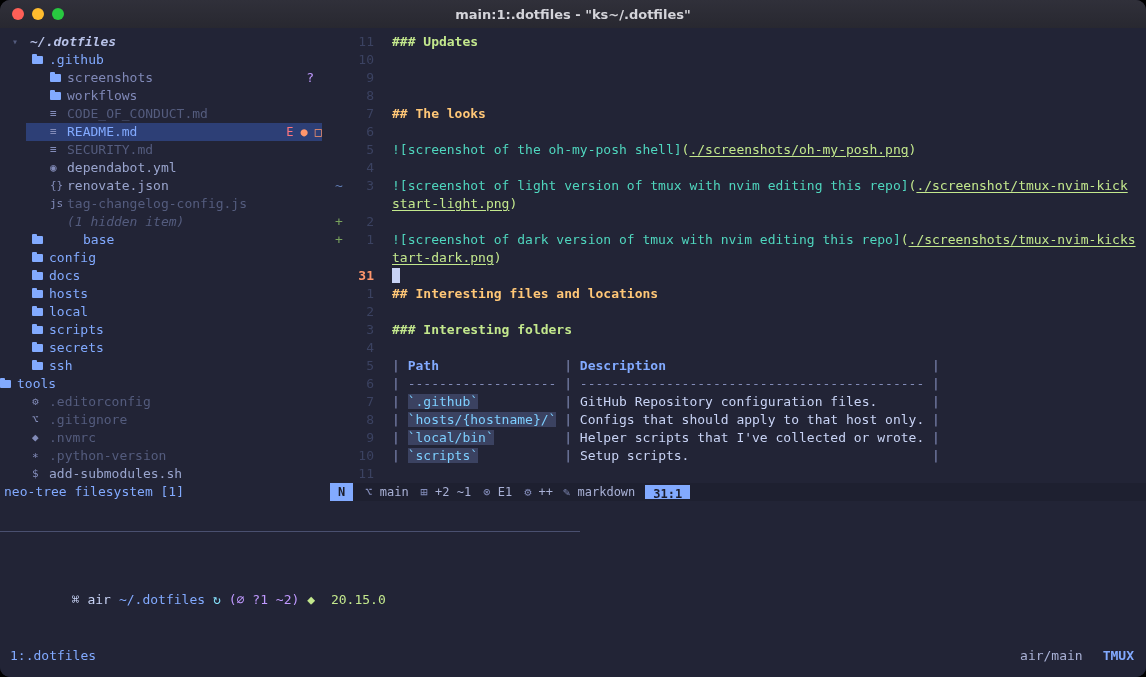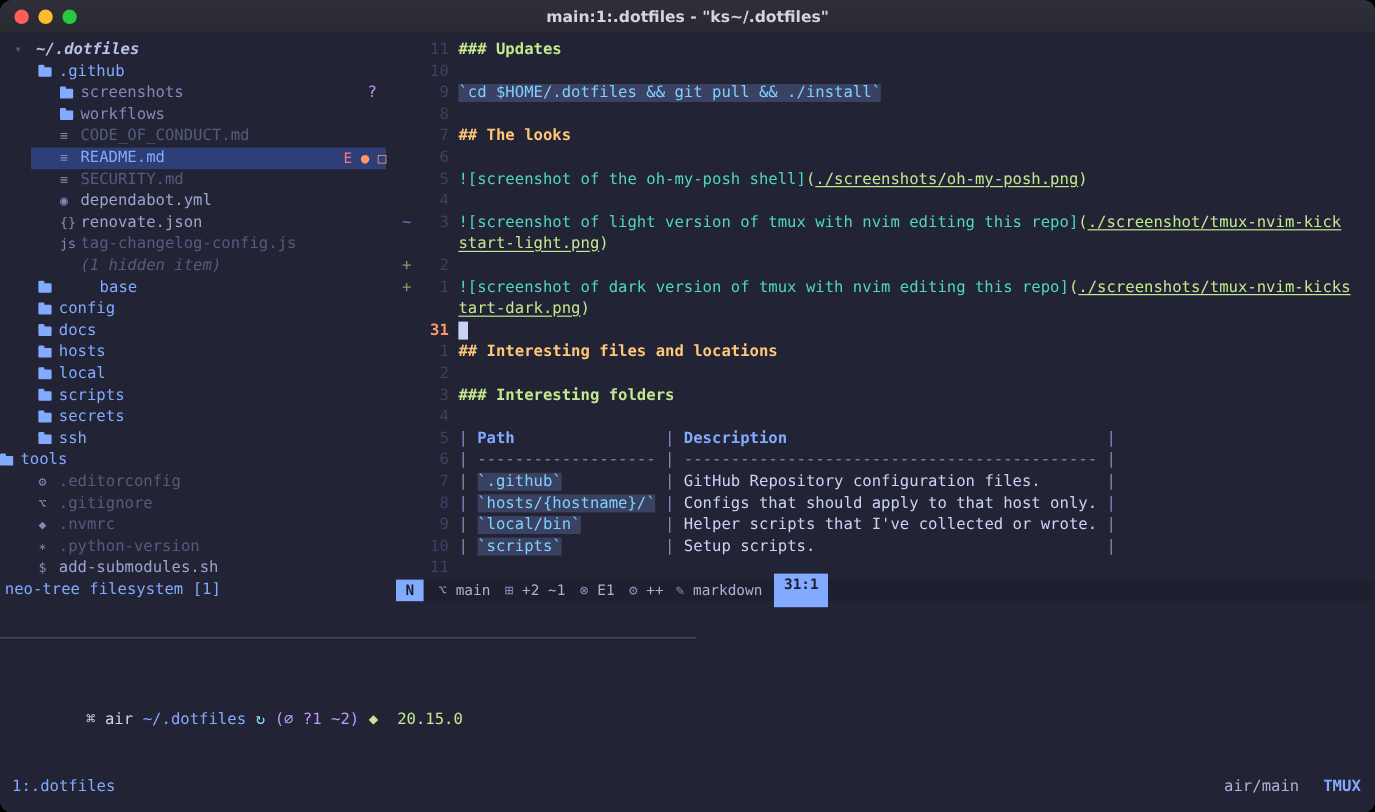--- a/index.html
+++ b/index.html
@@ -38,21 +38,21 @@
   .tree-flags{position:absolute;right:8px;display:flex;gap:7px;font-size:12px;align-items:center;}
   .tree-status{position:absolute;top:455px;left:4px;height:18px;line-height:18px;color:#82aaff;}
   
   .editor{position:absolute;left:330px;top:5px;right:0;}
   .ed-row{display:flex;height:18px;line-height:18px;}
   .ed-sign{width:13px;padding-left:5px;flex:none;color:#737aa2;}
   .sign-add{color:#7aa35e;}
   .sign-change{color:#5f7bb3;}
   .ed-num{width:26px;flex:none;text-align:right;color:#3b4261;}
   .ed-num.current{color:#ff966c;font-weight:bold;}
-  .ed-text{margin-left:8px;white-space:pre;flex:none;}
+  .ed-text{margin-left:18px;white-space:pre;flex:none;}
   .seg{white-space:pre;}
   .seg-h2{color:#ffc777;font-weight:bold;}
   .seg-h3{color:#c3e88d;font-weight:bold;}
   .seg-code{color:#7dcfff;background:#3b4261;}
   .seg-mdlabel{color:#4fd6be;}
   .seg-mdurl{color:#c3e88d;text-decoration:underline;text-underline-offset:2px;}
   .seg-mdpunct{color:#c3e88d;}
   .seg-pipe{color:#828bb8;}
   .seg-th{color:#82aaff;font-weight:bold;}
   .seg-dash{color:#828bb8;}
@@ -60,21 +60,21 @@
   .seg-cursor{background:#c8d3f5;color:#222436;}
   
   .statusline{position:absolute;left:330px;right:0;top:455px;height:18px;background:#1e2030;
               display:flex;align-items:center;font-size:12px;color:#a9b1d6;}
   .sl-mode{background:#82aaff;color:#1b1d2b;font-weight:bold;padding:0 8px;height:18px;line-height:18px;flex:none;}
   .sl-item{margin-left:12px;white-space:pre;flex:none;}
   .sl-icon{color:#828bb8;}
   .sl-file{background:#343a55;color:#c8d3f5;flex:1;margin-left:40px;padding:0 10px;height:18px;line-height:18px;
            white-space:nowrap;overflow:hidden;}
   .sl-ft{margin:0 10px;white-space:pre;color:#a9b1d6;flex:none;}
-  .sl-pos{background:#82aaff;color:#1b1d2b;font-weight:bold;padding:0 8px;height:28px;line-height:18px;flex:none;}
+  .sl-pos{background:#82aaff;color:#1b1d2b;font-weight:bold;padding:0 8px;height:14px;line-height:18px;flex:none;}
   
   .pane-border{position:absolute;top:503px;left:0;width:580px;border-top:1px solid #4a5070;}
   .prompt{position:absolute;left:9px;top:509px;line-height:18px;white-space:pre;}
   .prompt span{margin-right:8px;}
   .p-os{color:#c8d3f5;}
   .p-host{color:#c8d3f5;}
   .p-cwd{color:#82aaff;}
   .p-sync{color:#86e1fc;}
   .p-git{color:#c099ff;}
   .p-node{color:#c3e88d;}
@@ -145,21 +145,20 @@
             <span class="ed-text"><span class="seg seg-h3">### Updates</span></span>
           </div>
           <div class="ed-row">
             <span class="ed-sign"> </span>
             <span class="ed-num">10</span>
             <span class="ed-text"></span>
           </div>
           <div class="ed-row">
             <span class="ed-sign"> </span>
             <span class="ed-num">9</span>
-            <span class="ed-text"><span class="seg seg-code">`cd $HOME/.dotfiles &amp;&amp; git pull &amp;&amp; ./install`</span></span>
           </div>
           <div class="ed-row">
             <span class="ed-sign"> </span>
             <span class="ed-num">8</span>
             <span class="ed-text"></span>
           </div>
           <div class="ed-row">
             <span class="ed-sign"> </span>
             <span class="ed-num">7</span>
             <span class="ed-text"><span class="seg seg-h2">## The looks</span></span>

